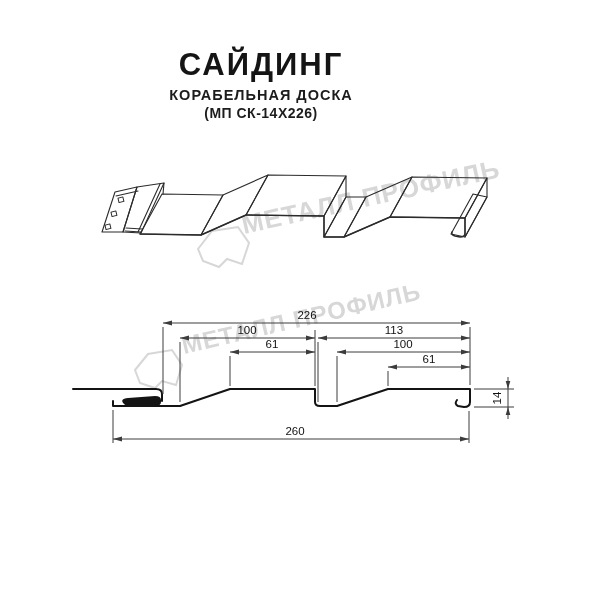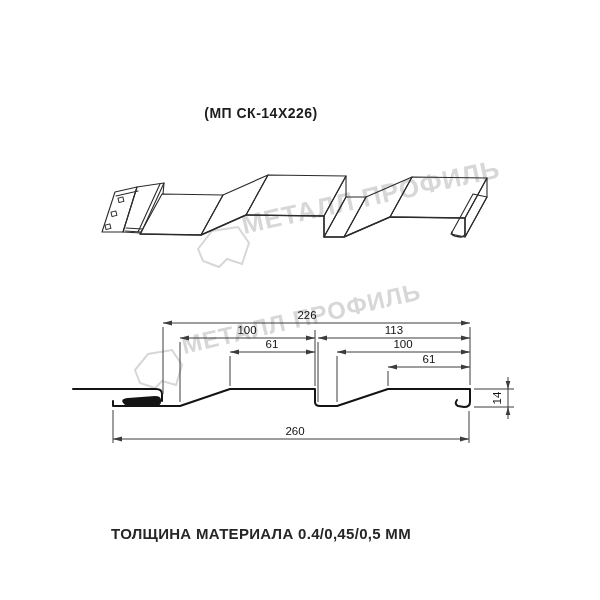--- a/index.html
+++ b/index.html
@@ -16,20 +16,22 @@
   svg.drawing{position:absolute;left:0;top:0;}
   svg text{font-family:"Liberation Sans",sans-serif;}
   .dimtext{font-size:11.5px;fill:#111;}
   .wmtext{font-weight:700;fill:#d7d7d7;}
 </style>
 </head>
 <body>
 
 <div class="canvas">
 
+  <div class="titleblock title">САЙДИНГ</div>
+  <div class="titleblock subtitle">КОРАБЕЛЬНАЯ ДОСКА</div>
   <div class="titleblock model">(МП СК-14Х226)</div>
 
   <svg class="drawing" width="600" height="600" viewBox="0 0 600 600">
 
     <g>
       <path d="M198,249 L212,231 L238,227 L249,243 L242,264 L227,259 L219,267 L203,261 Z" fill="none" stroke="#d7d7d7" stroke-width="2"></path>
       <g transform="translate(244,234) rotate(-12.5)">
         <text class="wmtext" font-size="26" letter-spacing="1">МЕТАЛЛ ПРОФИЛЬ</text>
       </g>
     </g>
@@ -126,14 +128,13 @@
         <text class="dimtext" x="272" y="348">61</text>
         <text class="dimtext" x="394" y="334">113</text>
         <text class="dimtext" x="403" y="348">100</text>
         <text class="dimtext" x="429" y="363">61</text>
         <text class="dimtext" x="295" y="435">260</text>
         <text class="dimtext" transform="translate(501,398) rotate(-90)">14</text>
       </g>
     </g>
   </svg>
 
-  <div class="caption">ТОЛЩИНА МАТЕРИАЛА 0.4/0,45/0,5 ММ</div>
 </div>
 
 </body></html>

